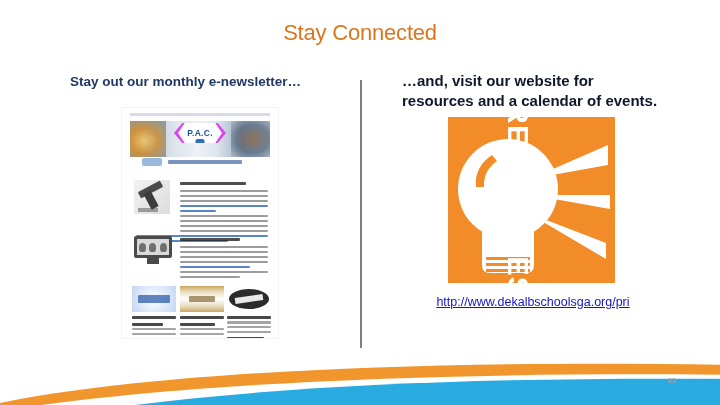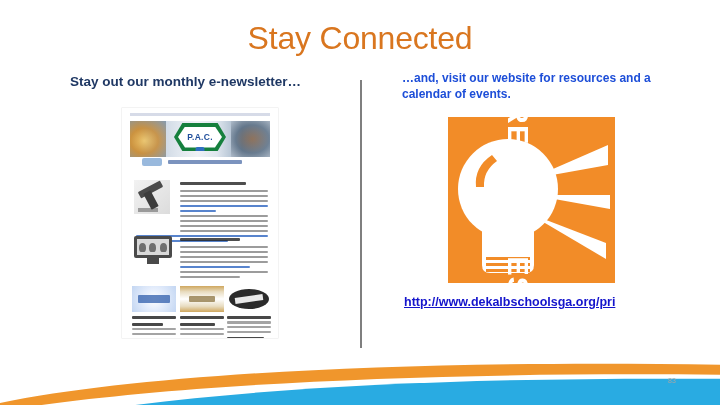--- a/index.html
+++ b/index.html
@@ -16,21 +16,21 @@
     font-family: "Liberation Sans", sans-serif;
   }
 
   
   .title {
     position: absolute;
     left: 0;
     top: 20px;
     width: 720px;
     text-align: center;
-    font-size: 32px;
+    font-size: 22px;
     font-weight: 400;
     letter-spacing: -0.2px;
     color: #D9761F;
   }
 
   
   .head-left {
     position: absolute;
     left: 70px;
     top: 73px;
@@ -38,23 +38,23 @@
     font-size: 13.5px;
     font-weight: bold;
     color: #1F3864;
     line-height: 1.32;
   }
   .head-right {
     position: absolute;
     left: 402px;
     top: 71px;
     width: 262px;
-    font-size: 12px;
+    font-size: 15px;
     font-weight: bold;
-    color: #1d4ed8;
+    color: #0f172a;
     line-height: 1.32;
   }
 
   
   .divider {
     position: absolute;
     left: 360px;
     top: 80px;
     width: 1.6px;
     height: 268px;
@@ -103,22 +103,22 @@
   .nt-banner:after {
     content:"";
     position:absolute; right:0; top:0; width:28%; height:100%;
     background: radial-gradient(ellipse at 55% 50%, #8d6a4e 0%, #5f7388 55%, #aebac8 100%);
     opacity:.85;
   }
   .nt-badge {
     position: absolute;
     left: 50%; top: 15px;
     transform: translateX(-50%);
-    width: 52px; height: 28px;
-    background: #15803d;
+    width: 52px; height: 20px;
+    background: #d946ef;
     clip-path: polygon(16% 0%, 84% 0%, 100% 50%, 84% 100%, 16% 100%, 0% 50%);
     display: flex;
     align-items: center;
     justify-content: center;
     z-index: 3;
   }
   .nt-badge-inner {
     width: 44px; height: 21px;
     background: #ffffff;
     clip-path: polygon(16% 0%, 84% 0%, 100% 50%, 84% 100%, 16% 100%, 0% 50%);
@@ -239,23 +239,23 @@
     white-space: nowrap;
     font-family: "Liberation Sans", sans-serif;
   }
 
   
   .url-link {
     position: absolute;
     left: 404px;
     top: 294px;
     width: 258px;
-    text-align: left;
+    text-align: center;
     font-size: 12.5px;
-    font-weight: bold;
+    font-weight: normal;
     line-height: 1.28;
     color: #1414CC;
   }
   .url-link span { text-decoration: underline; cursor: pointer; }
 
   
   .swoosh { position: absolute; left: 0; bottom: 0; width: 720px; height: 60px; }
 
   
   .page-num {

